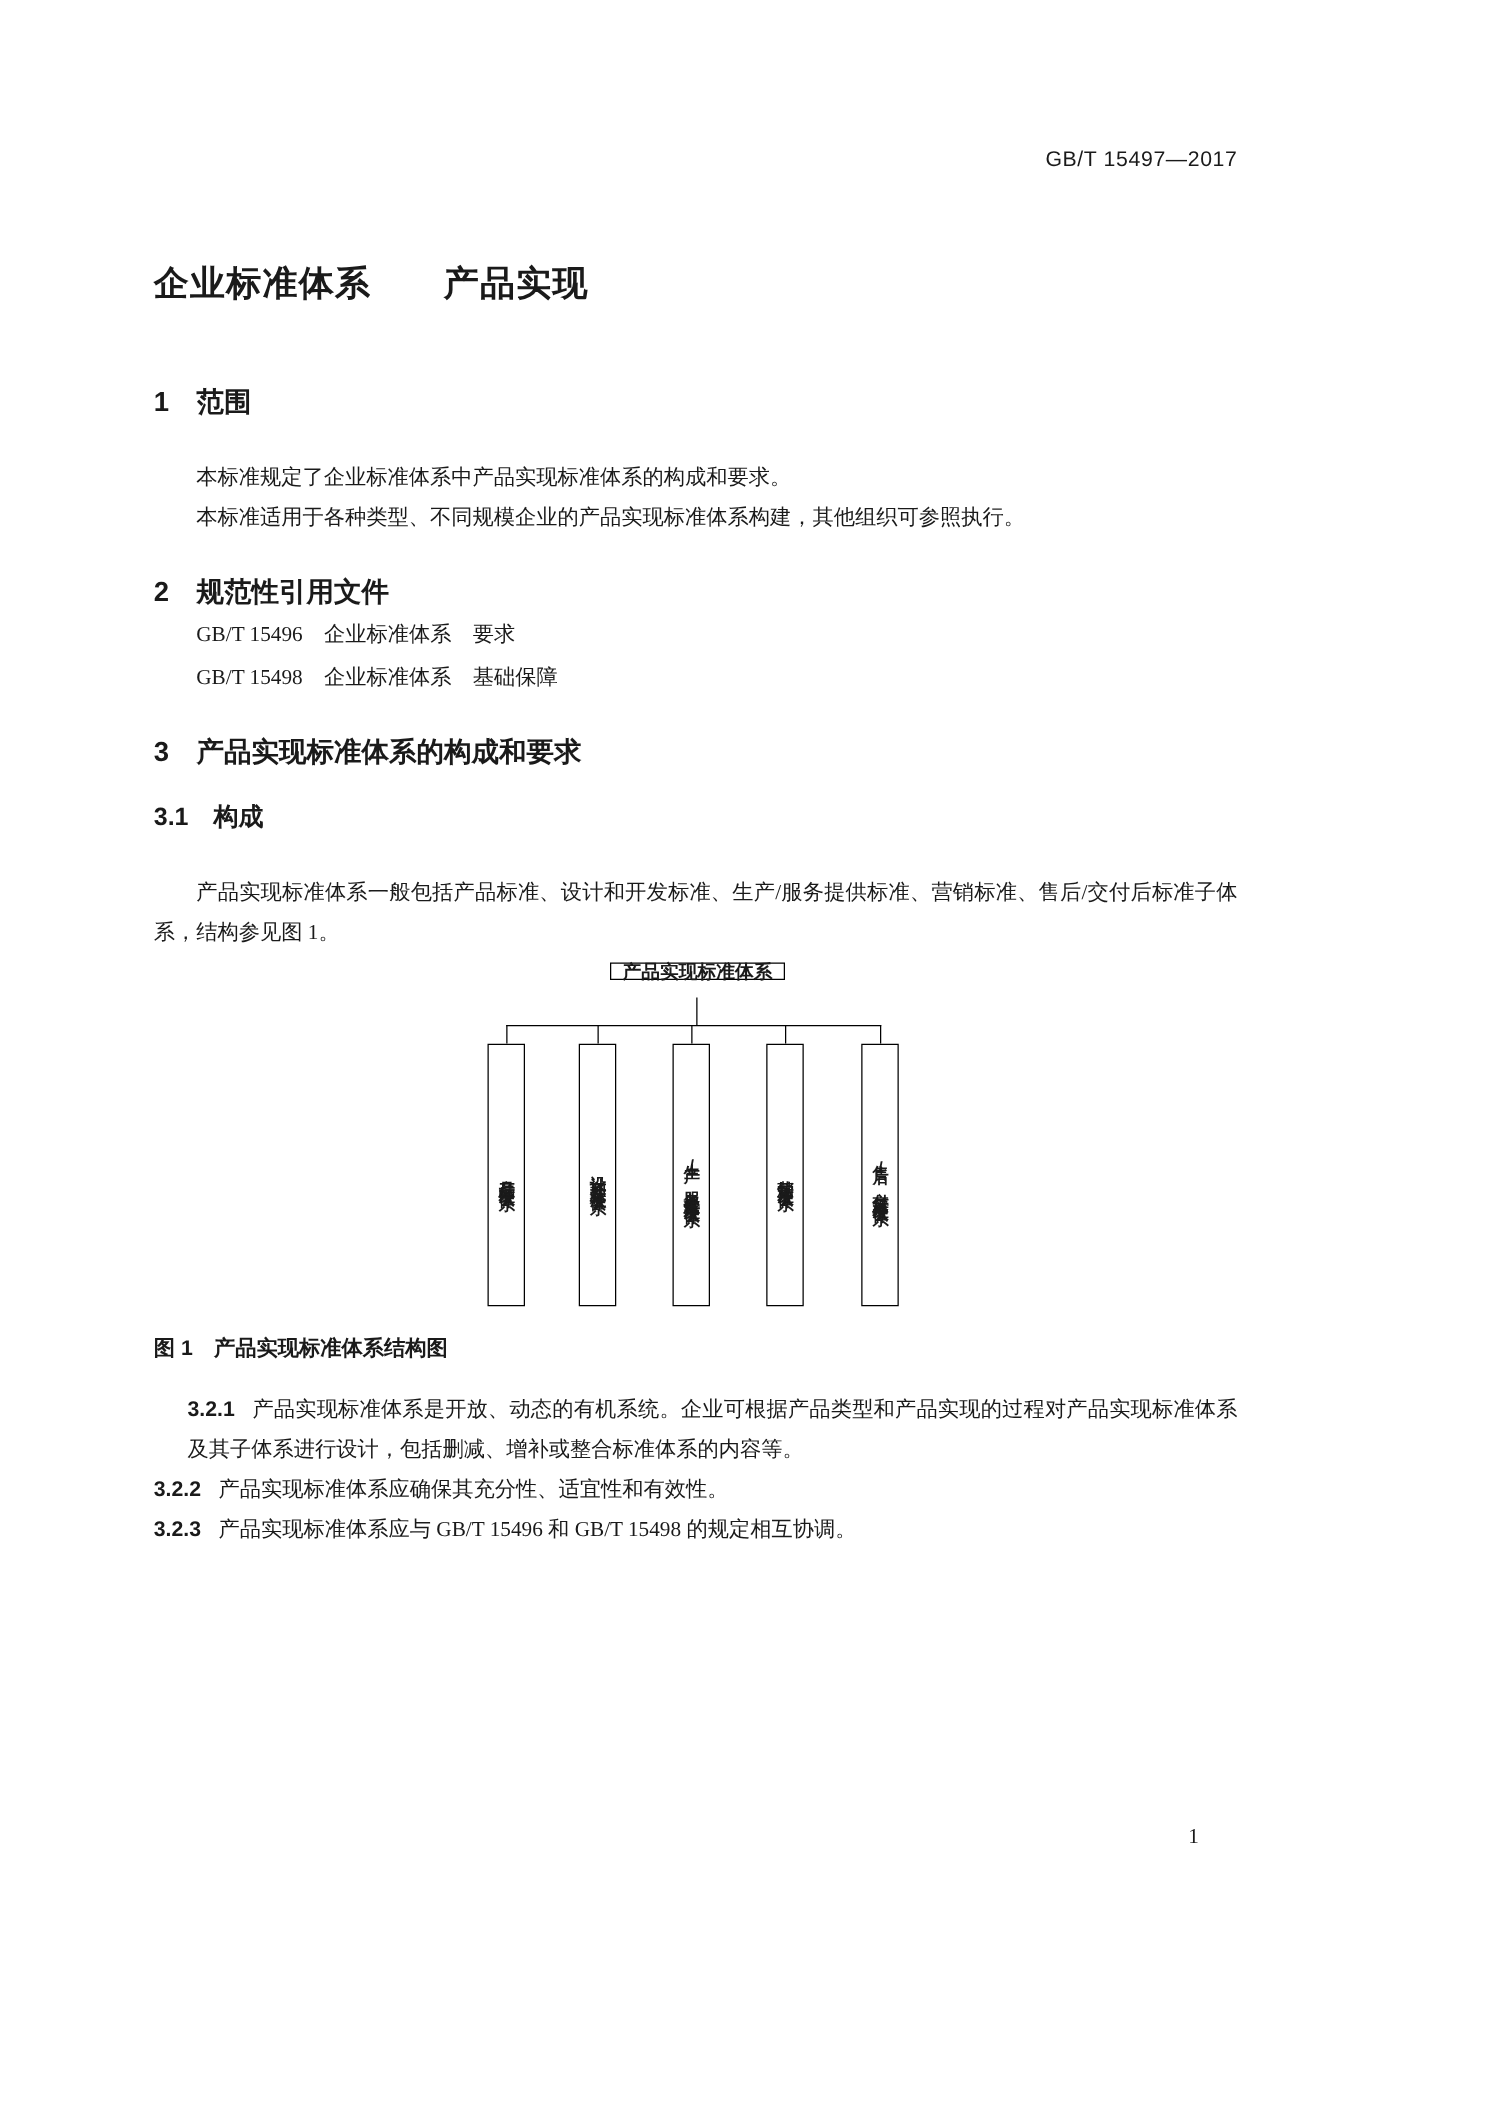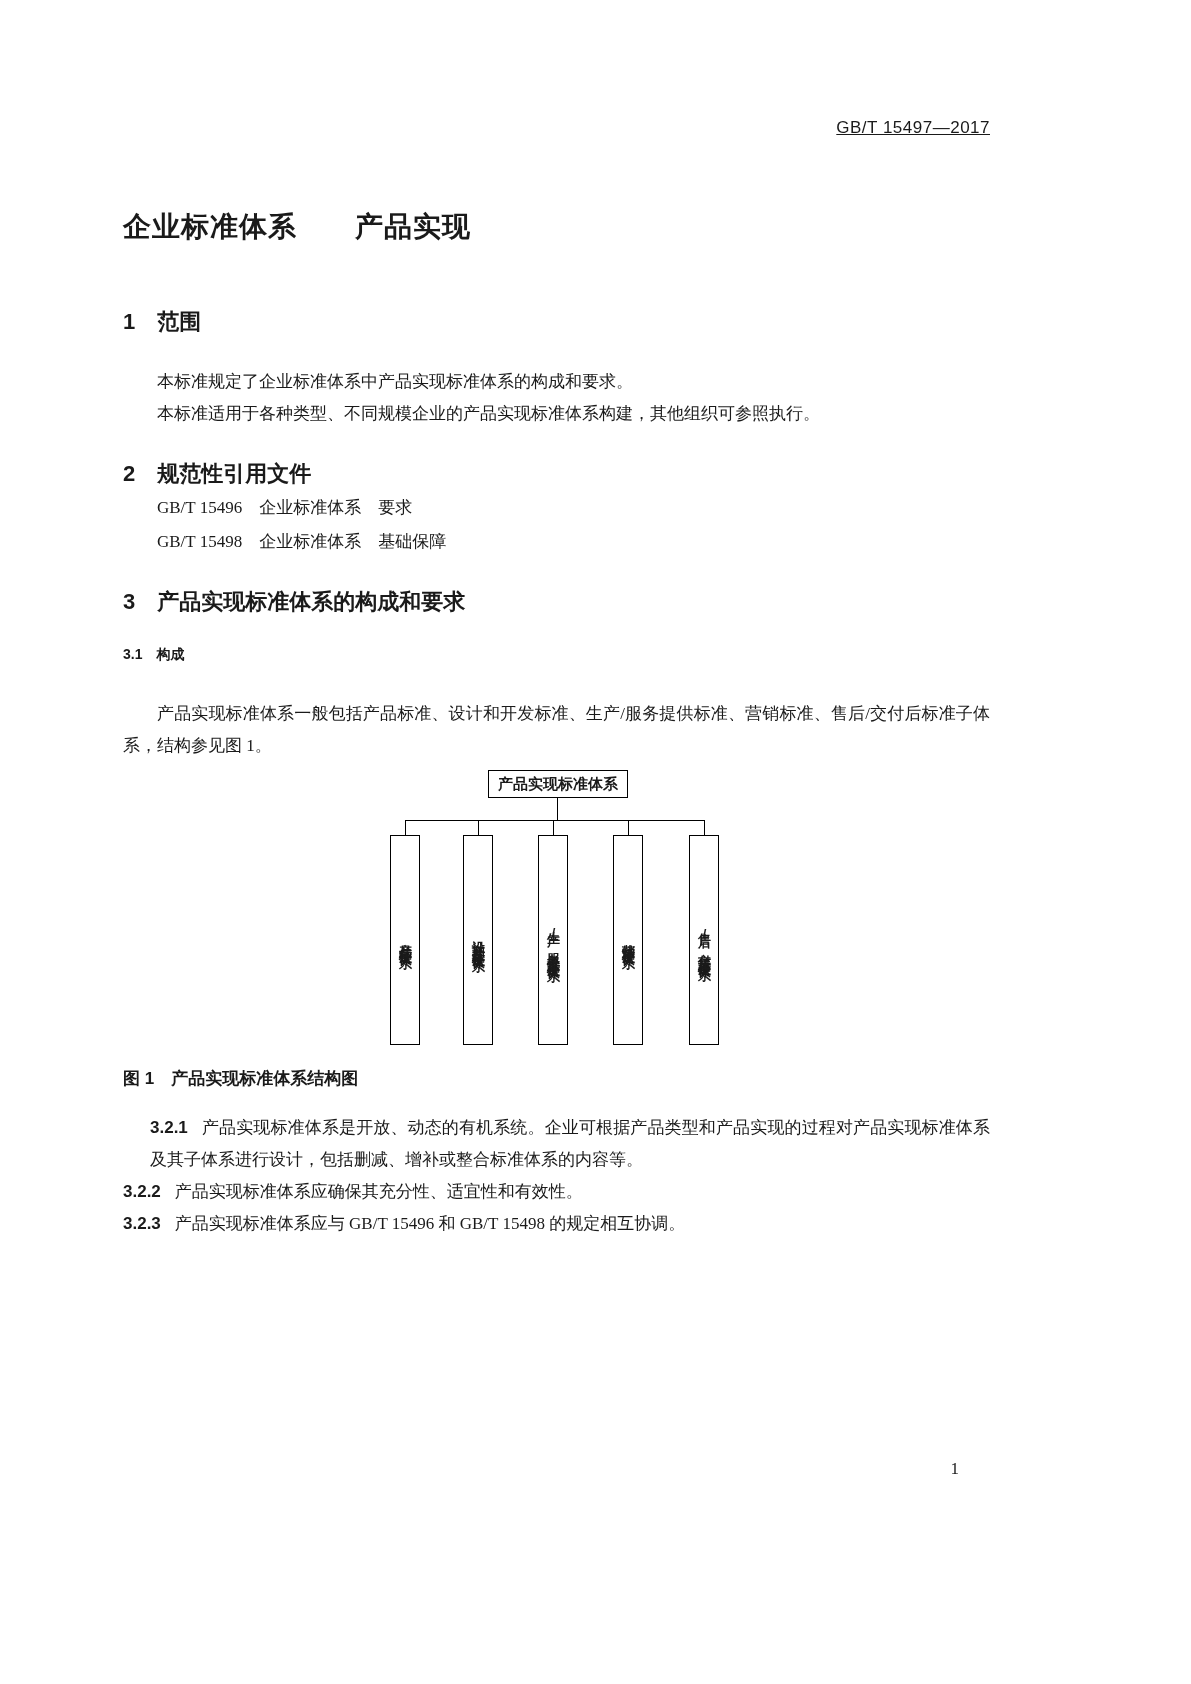--- a/index.html
+++ b/index.html
@@ -13,21 +13,20 @@
     font-family:"Liberation Serif", serif;
     font-size:17px;
   }
   .content { padding:0 201px 0 123px; }
   .doc-header {
     padding-top:118px;
     text-align:right;
     font-family:"Liberation Sans", sans-serif;
     font-size:17px;
     letter-spacing:0.5px;
-    text-decoration:underline;
   }
   .doc-title {
     margin-top:70px;
     text-align:left;
     font-family:"Liberation Sans", sans-serif;
     font-weight:bold;
     font-size:28px;
     letter-spacing:1px;
   }
   .sec-heading {
@@ -35,21 +34,21 @@
     font-family:"Liberation Sans", sans-serif;
     font-weight:bold;
     font-size:22px;
     line-height:32px;
   }
   .sec-heading.first { margin-top:60px; }
   .sub-heading {
     margin-top:20px;
     font-family:"Liberation Sans", sans-serif;
     font-weight:bold;
-    font-size:14px;
+    font-size:20px;
     line-height:32px;
   }
   p.body {
     line-height:32px;
     text-align:justify;
     text-indent:2em;
   }
   p.body.gap { margin-top:28px; }
   p.ref { line-height:32px; text-indent:2em; margin-top:2px; }
   p.clause {
@@ -65,21 +64,21 @@
   }
   
   .figure {
     position:relative;
     margin-top:8px;
     height:275px;
   }
   .fig-root {
     position:absolute;
     left:365px; top:0;
-    width:140px; height:28px;
+    width:140px; height:14px;
     border:1px solid #000;
     display:flex; align-items:center; justify-content:center;
     font-family:"Liberation Sans", sans-serif;
     font-weight:bold; font-size:15px;
     background:#fff;
   }
   .line { position:absolute; background:#000; }
   .stub-top { left:434px; top:28px; width:1px; height:22px; }
   .hline    { left:282px; top:50px; width:300px; height:1px; }
   .stub     { top:50px; width:1px; height:15px; }

